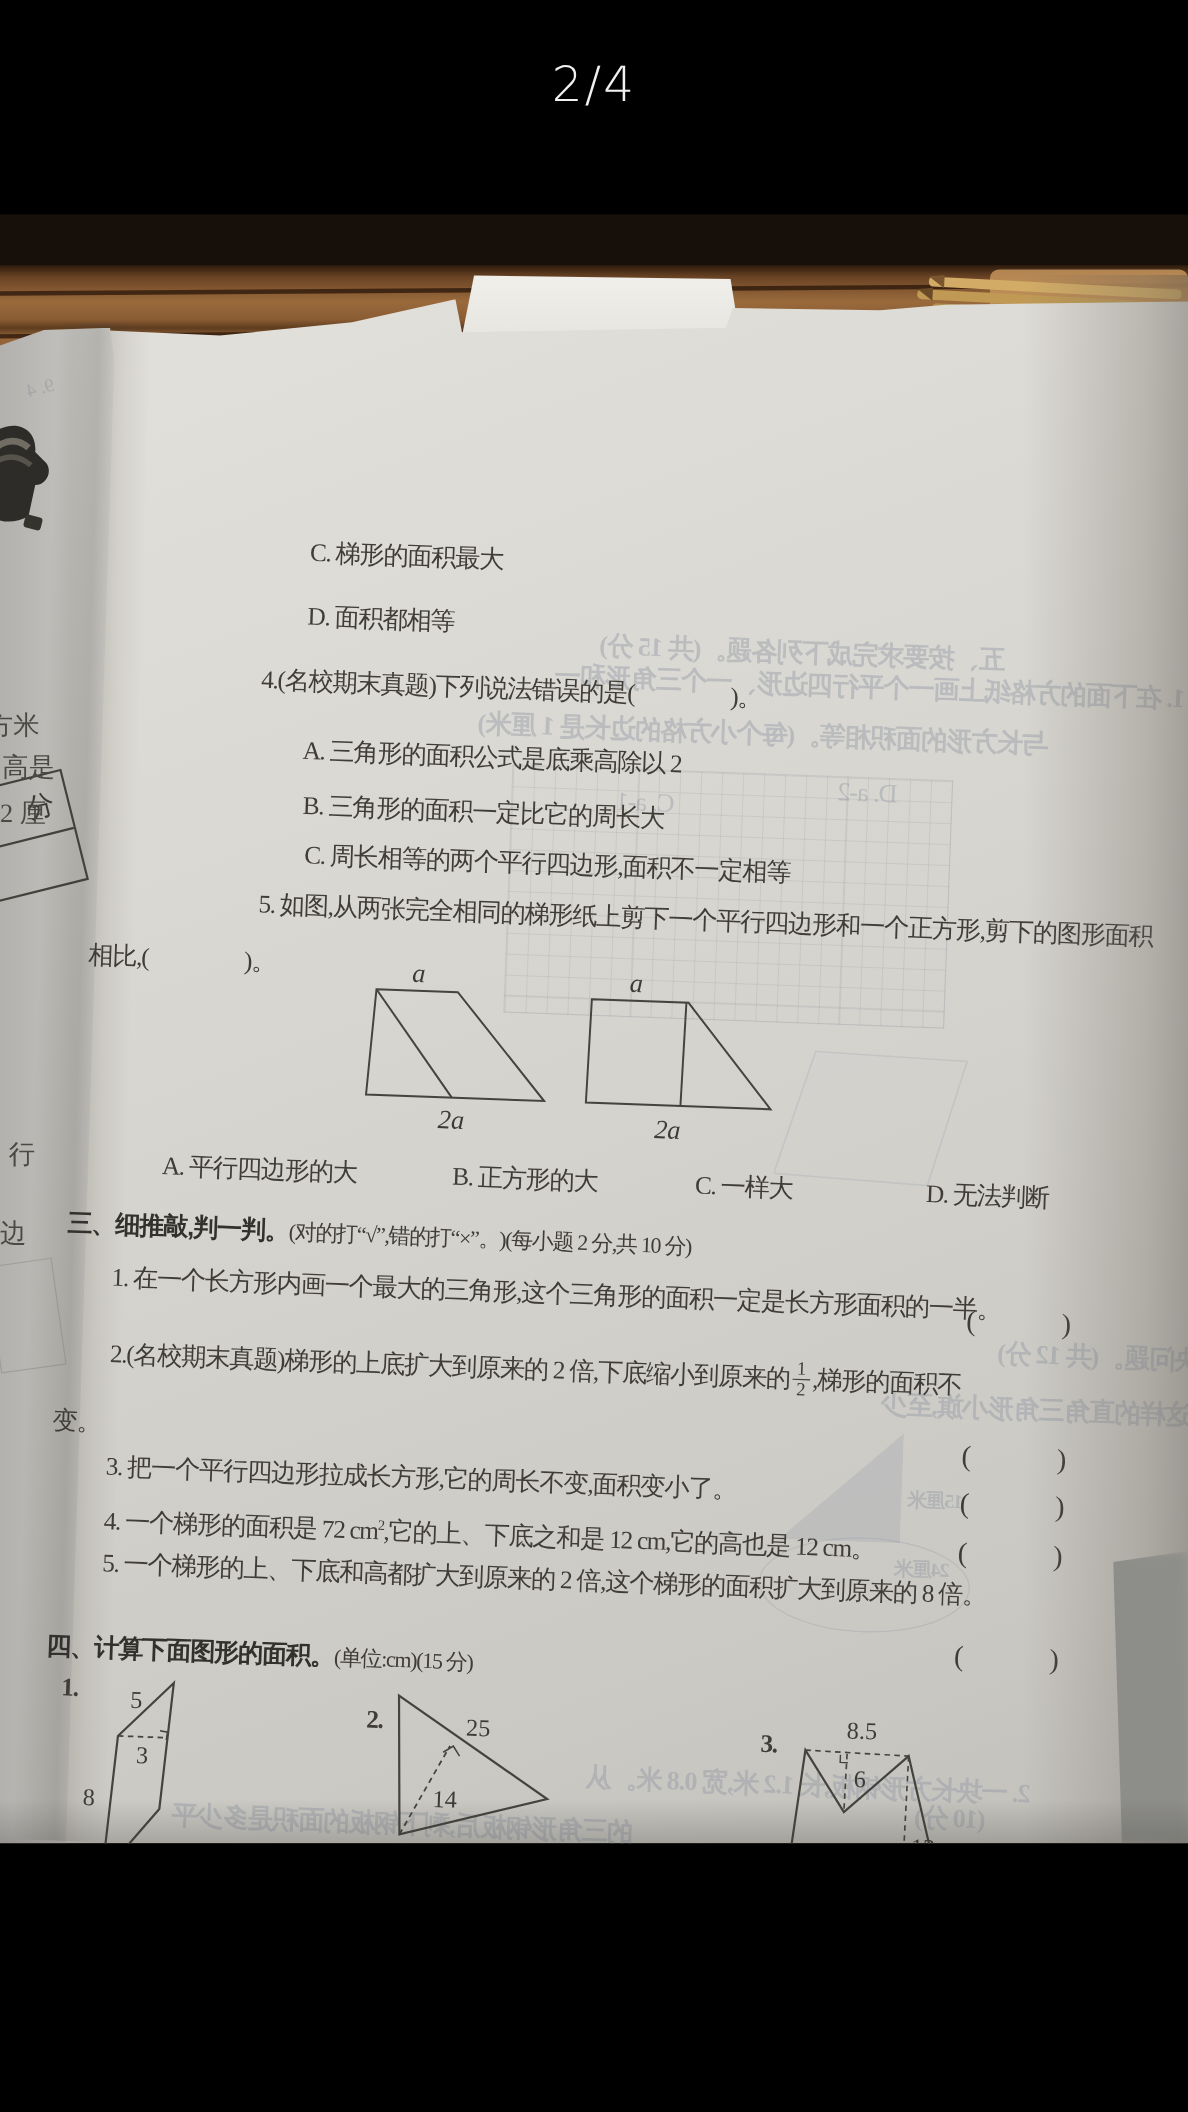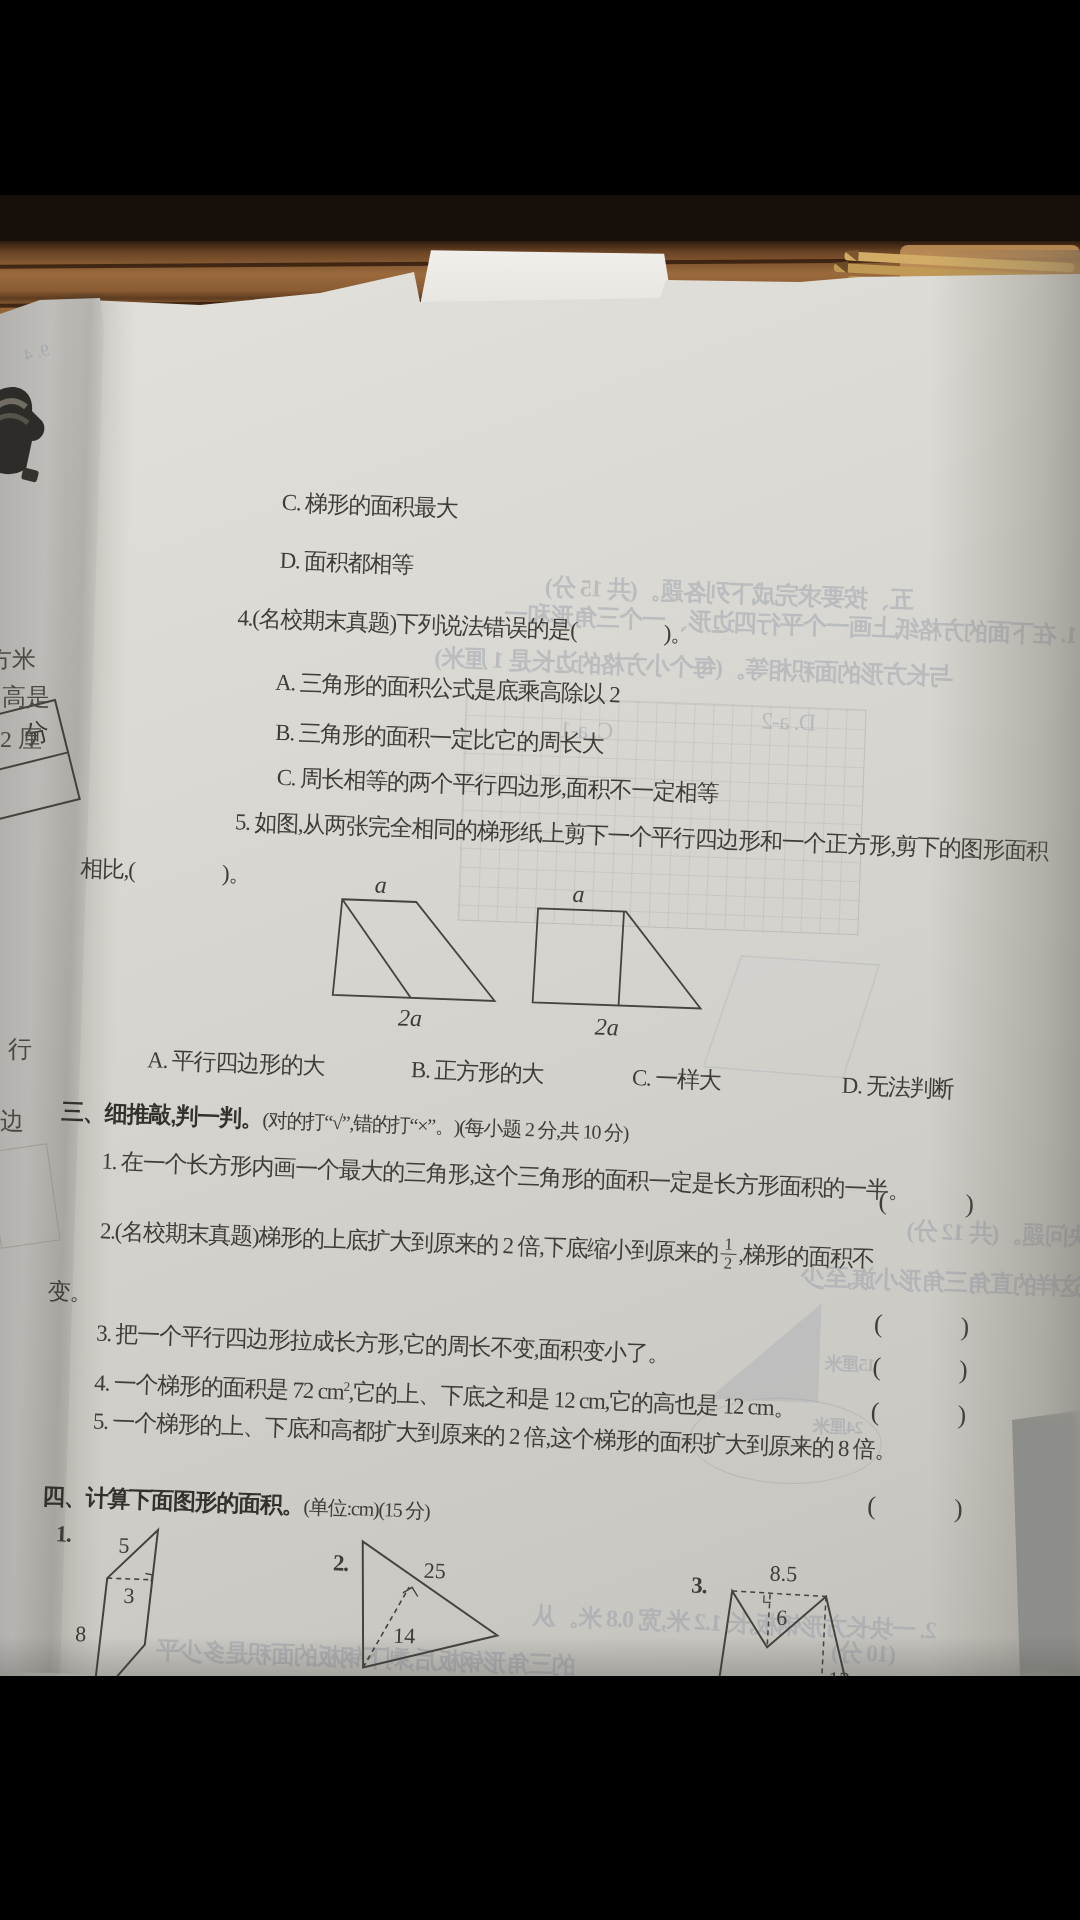--- a/index.html
+++ b/index.html
@@ -56,20 +56,21 @@
   .lf{position:absolute;color:#4b4944;font-size:24px;white-space:nowrap;}
   .score-box{position:absolute;left:-44px;top:516px;width:110px;height:100px;border:2.5px solid #43413c;
              transform:rotate(-14deg);}
   .score-box .div{position:absolute;left:0;top:52%;width:100%;height:0;border-top:2px solid #43413c;}
   .score-box span{position:absolute;right:12px;top:10px;font-size:25px;color:#3c3a35;}
 </style>
 </head>
 <body>
 
 <div id="stage">
+  <div class="pager">2/4</div>
 
   <div class="photo">
 
     <div class="wood"></div>
     <div class="wood-seam" style="left:0;top:66px;transform:rotate(-.4deg);"></div>
     <div class="wood-seam" style="left:0;top:104px;transform:rotate(-.5deg);"></div>
     <div class="wood-light" style="left:900px;top:50px;width:180px;height:42px;"></div>
     <svg style="position:absolute;left:828px;top:50px;" width="250" height="46">
       <g transform="rotate(3 10 20)">
         <rect x="16" y="6" width="230" height="9" rx="4" fill="#d2ac66"></rect>

